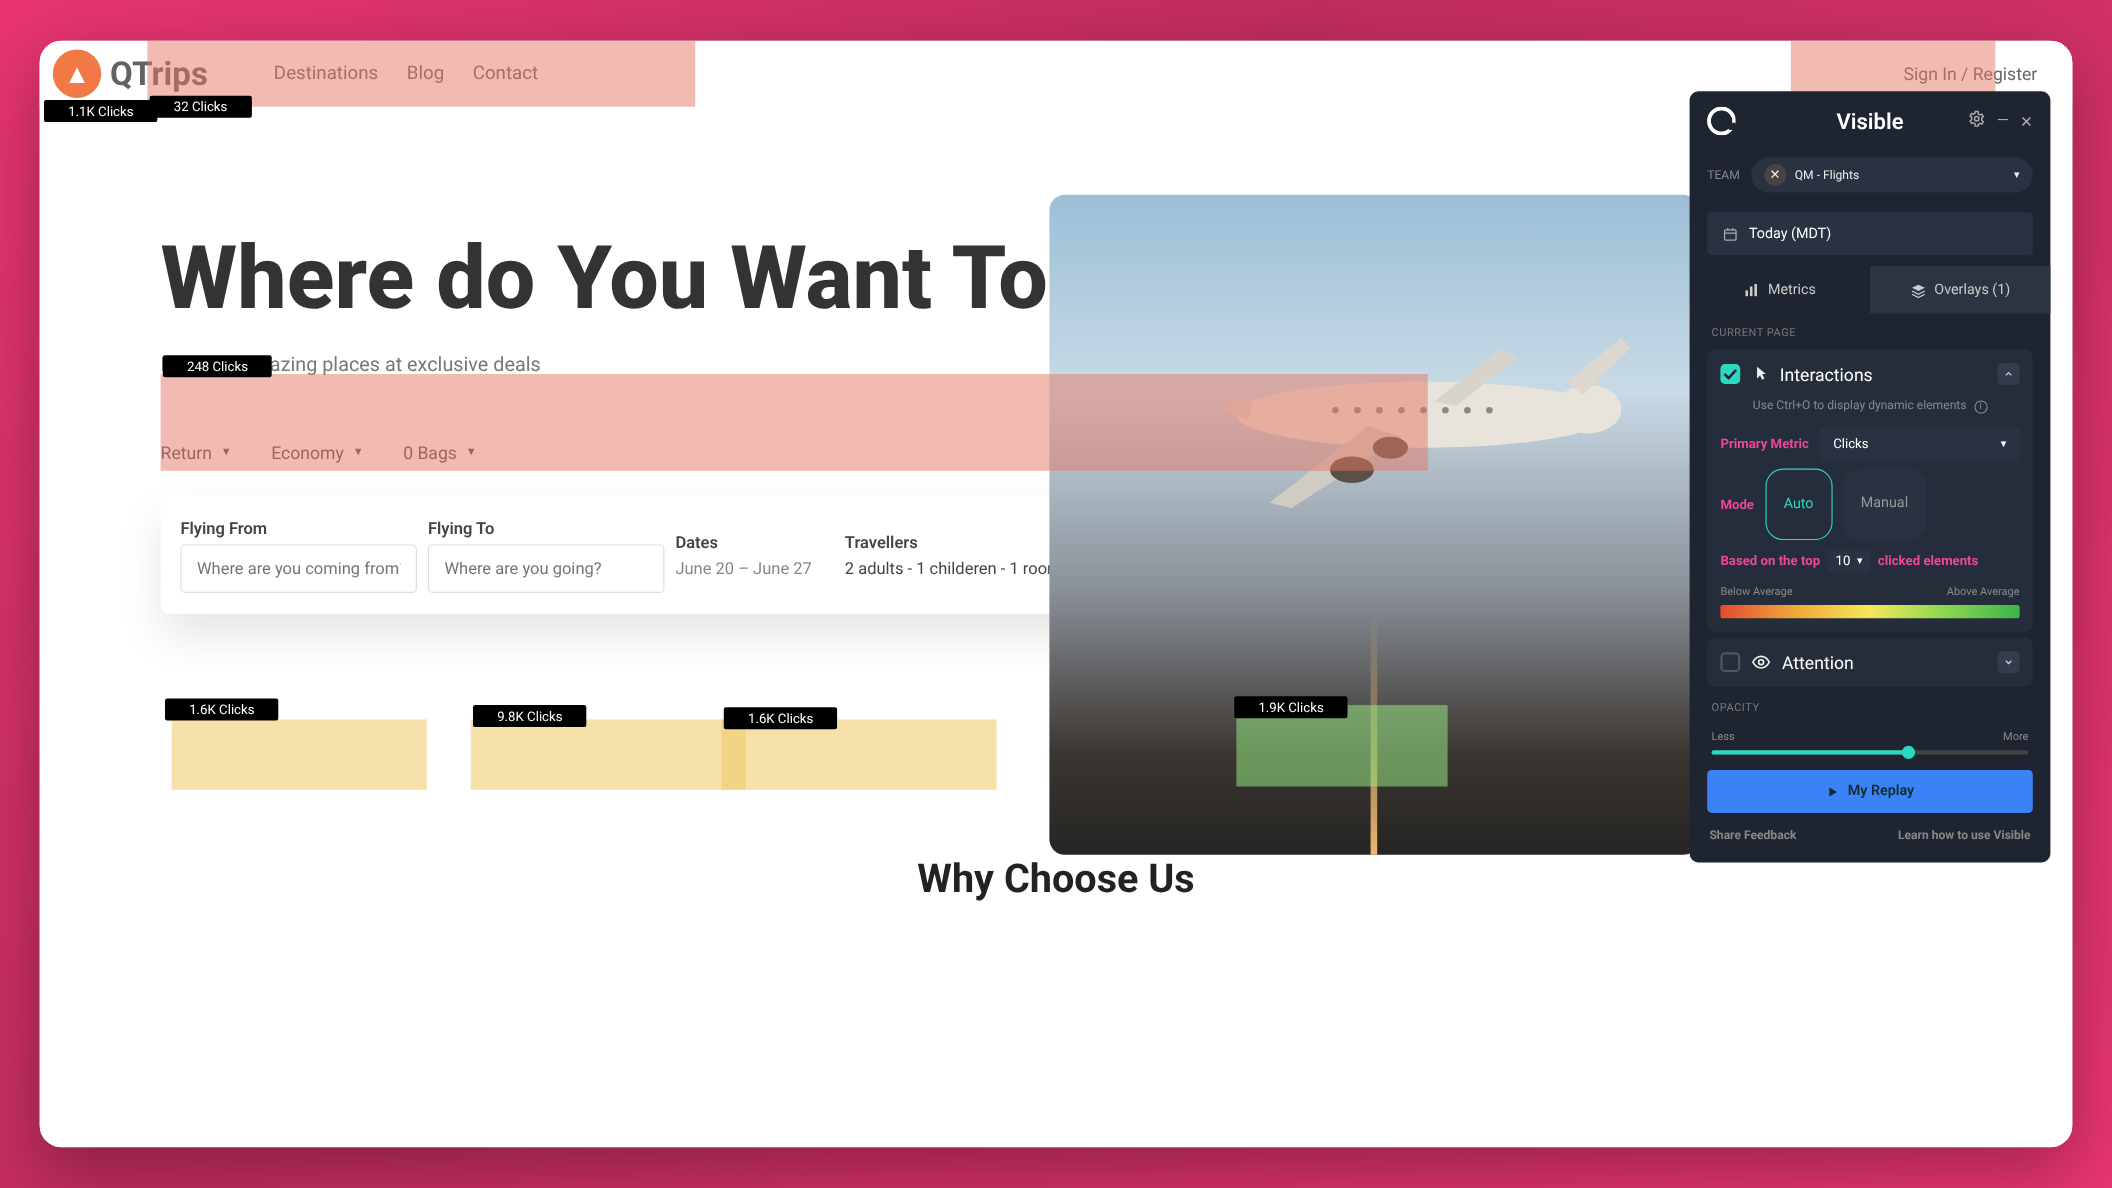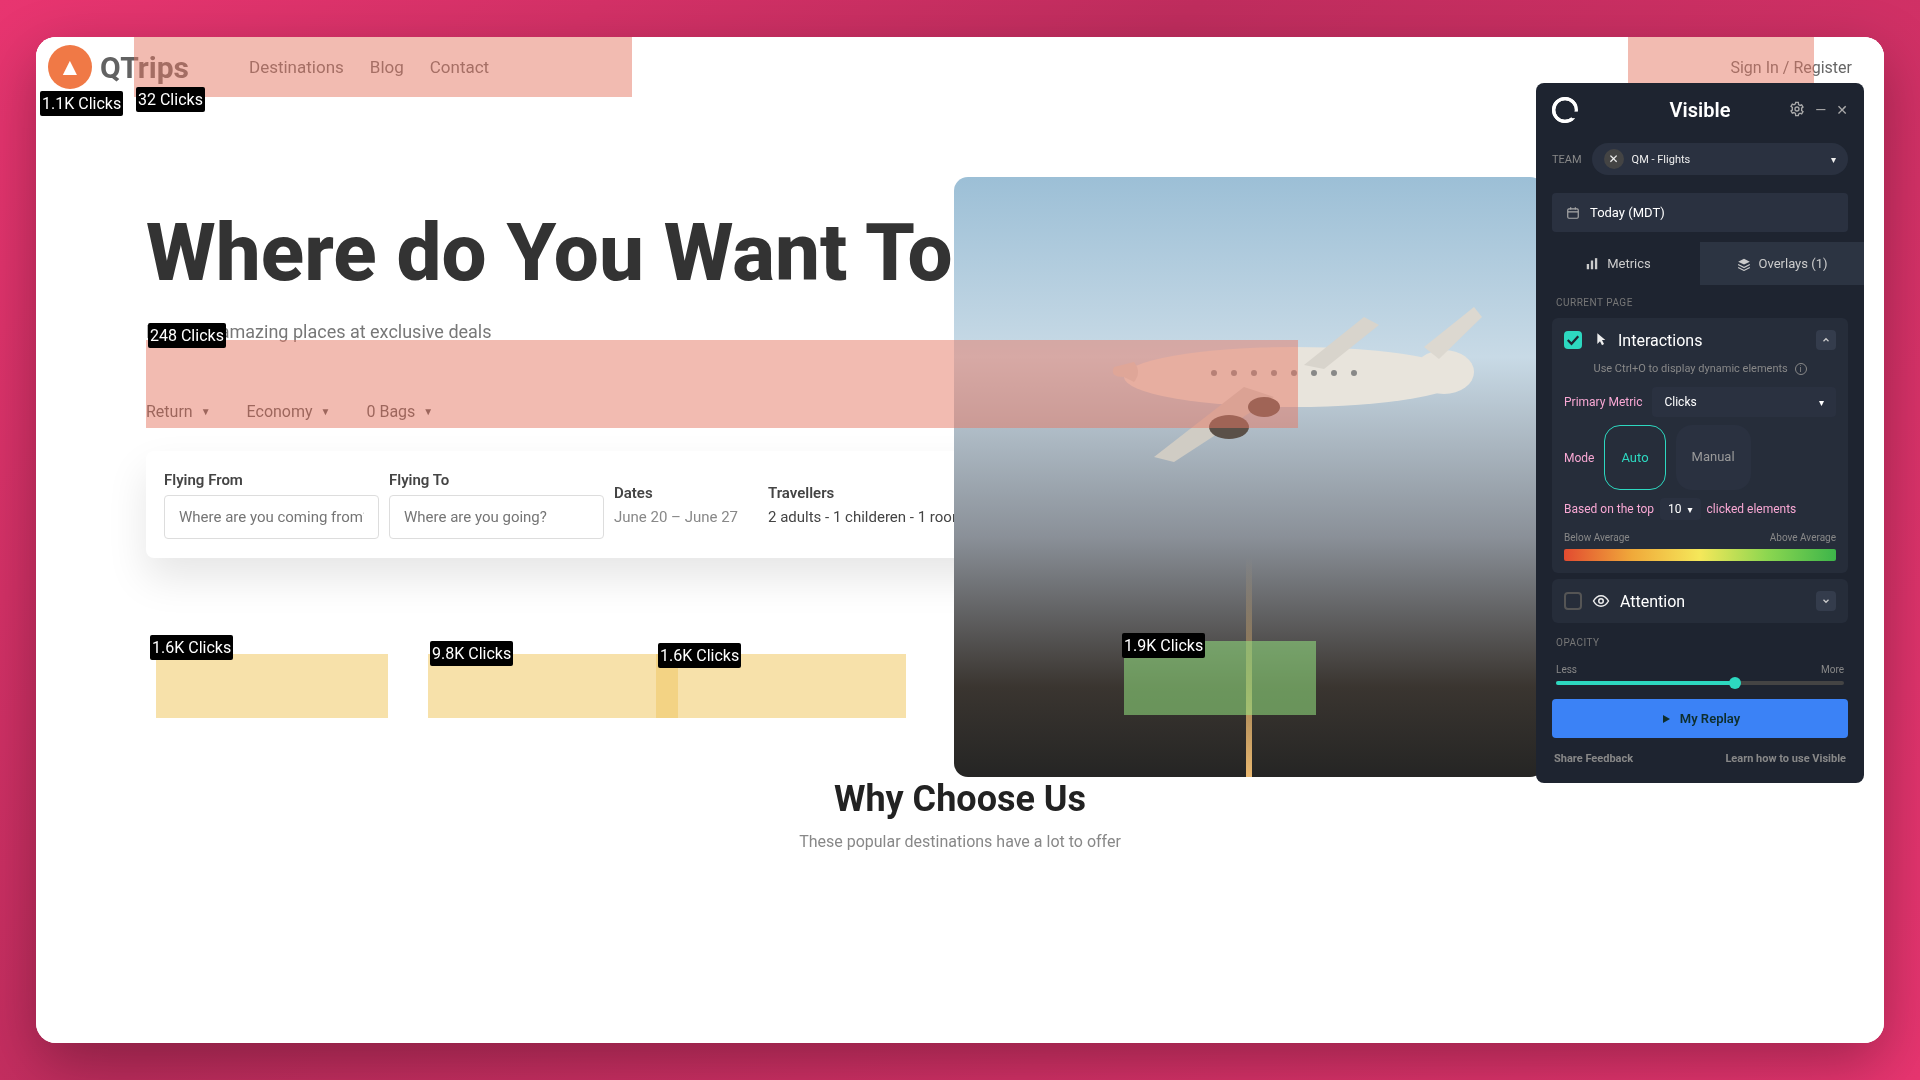--- a/index.html
+++ b/index.html
@@ -52,21 +52,21 @@
 .auth-area { margin-left: auto; padding-right: 20px; color: #666; }
 
 
 .overlay-red { position: absolute; background: rgba(230, 120, 100, 0.5); }
 .header-ov { top: 0; left: 98px; width: 498px; height: 60px; }
 .auth-ov { top: 0; right: 70px; width: 186px; height: 60px; }
 
 .tag {
   position: absolute;
   background: #000; color: #fff;
-  font-size: 16px; padding: 3px 2px;
+  font-size: 12px; padding: 3px 22px;
   border-radius: 2px; white-space: nowrap;
 }
 
 
 .hero { display: flex; padding: 110px 110px 0 110px; gap: 40px; }
 
 .hero-left { flex: 1; }
 .hero-title {
   font-size: 80px;
   font-weight: 800;
@@ -190,21 +190,21 @@
 .cb { width: 18px; height: 18px; border-radius: 4px; display: inline-block; }
 .cb.on { background: #2dd8c0; }
 .cb.off { border: 2px solid #555; }
 .acc-title { font-size: 16px; }
 .acc-chev { margin-left: auto; width: 20px; height: 20px; background: #343c4c; border-radius: 4px; display: flex; align-items: center; justify-content: center; }
 
 .hint { font-size: 11px; color: #888; text-align: center; margin: 12px 0; }
 .hint-info { width: 12px; height: 12px; border: 1px solid #888; border-radius: 50%; display: inline-flex; align-items: center; justify-content: center; font-size: 9px; margin-left: 4px; }
 
 .ctrl-row { display: flex; align-items: center; gap: 10px; margin: 8px 0; font-size: 12px; }
-.ctrl-label { color: #f9a8d4; }
+.ctrl-label { color: #ec4899; font-weight: bold; }
 .sel { background: #2a3140; border-radius: 4px; padding: 8px 12px; flex: 1; display: flex; align-items: center; gap: 8px; }
 
 .mode-pills { display: flex; gap: 10px; }
 .pill { border-radius: 16px; padding: 24px 16px; font-size: 13px; cursor: pointer; }
 .pill.on { border: 1px solid #2dd8c0; color: #2dd8c0; }
 .pill.off { background: #2a3140; color: #999; }
 
 .num-sel { background: #2a3140; border-radius: 4px; padding: 4px 8px; display: flex; align-items: center; gap: 6px; }
 
 .grad-labels { display: flex; justify-content: space-between; font-size: 10px; color: #888; margin: 12px 0 6px 0; }
@@ -319,21 +319,20 @@
                 <circle cx="290" cy="96" r="3"></circle>
               </g>
           </svg>
         </div>
         <div style="position:absolute; bottom:0; left:50%; transform:translateX(-50%); width:6px; height:220px; background:linear-gradient(to top, rgba(255,200,120,0.9), rgba(255,200,120,0));"></div>
       </div>
     </div>
 
     <div class="why">
       <h2>Why Choose Us</h2>
-      <p>These popular destinations have a lot to offer</p>
     </div>
 
     <div class="overlay-red header-ov"></div>
     <div class="overlay-red auth-ov"></div>
     <div class="overlay-red hero-title-ov"></div>
     <div class="overlay-yellow from-ov"></div>
     <div class="overlay-yellow to-ov"></div>
     <div class="overlay-yellow dates-ov"></div>
     <div class="overlay-green search-ov"></div>
 

